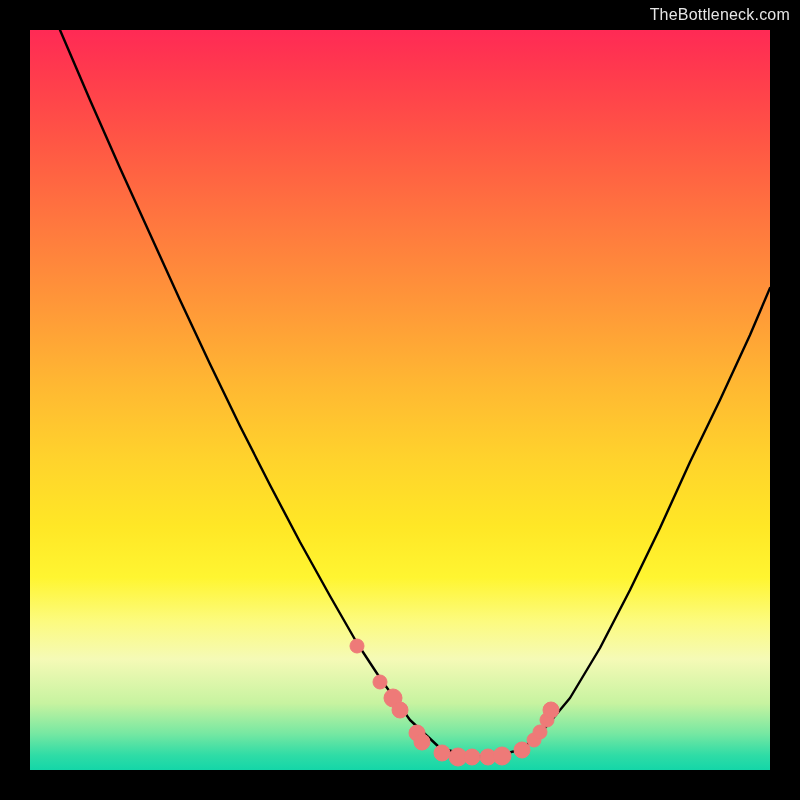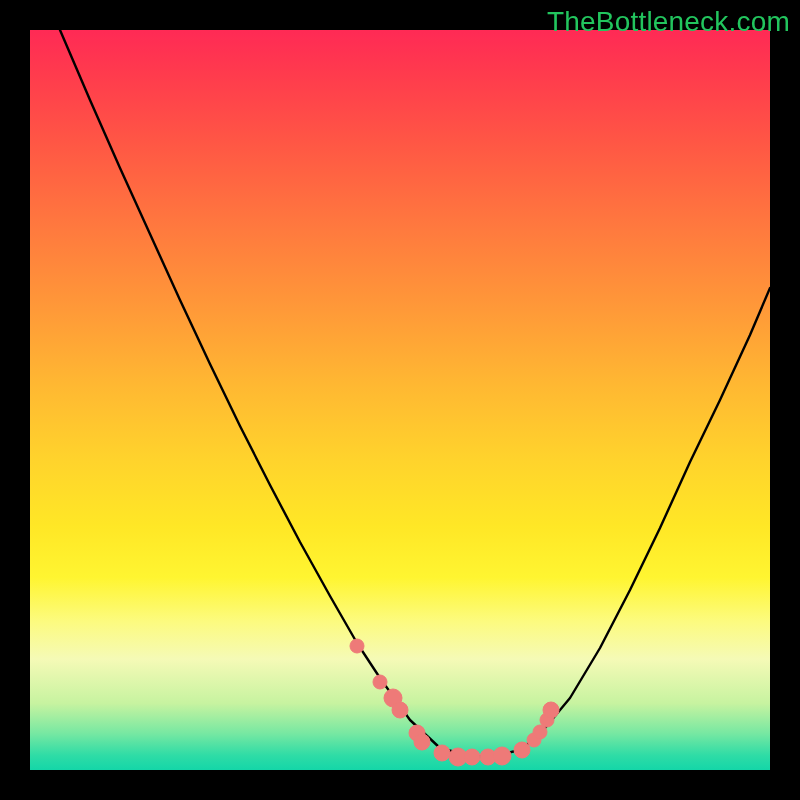--- a/index.html
+++ b/index.html
@@ -32,23 +32,23 @@
       #78e8a2 95%,
       #2fdca6 98%,
       #14d6a8 100%
     );
   }
   .watermark {
     position: absolute;
     top: 6px;
     right: 10px;
     font-family: Arial, Helvetica, sans-serif;
-    font-size: 28px;
+    font-size: 16px;
     font-weight: 500;
-    color: #22c55e;
+    color: #e5e5e5;
     letter-spacing: 0.2px;
     user-select: none;
   }
   svg.plot {
     position: absolute;
     left: 0;
     top: 0;
     width: 740px;
     height: 740px;
   }

